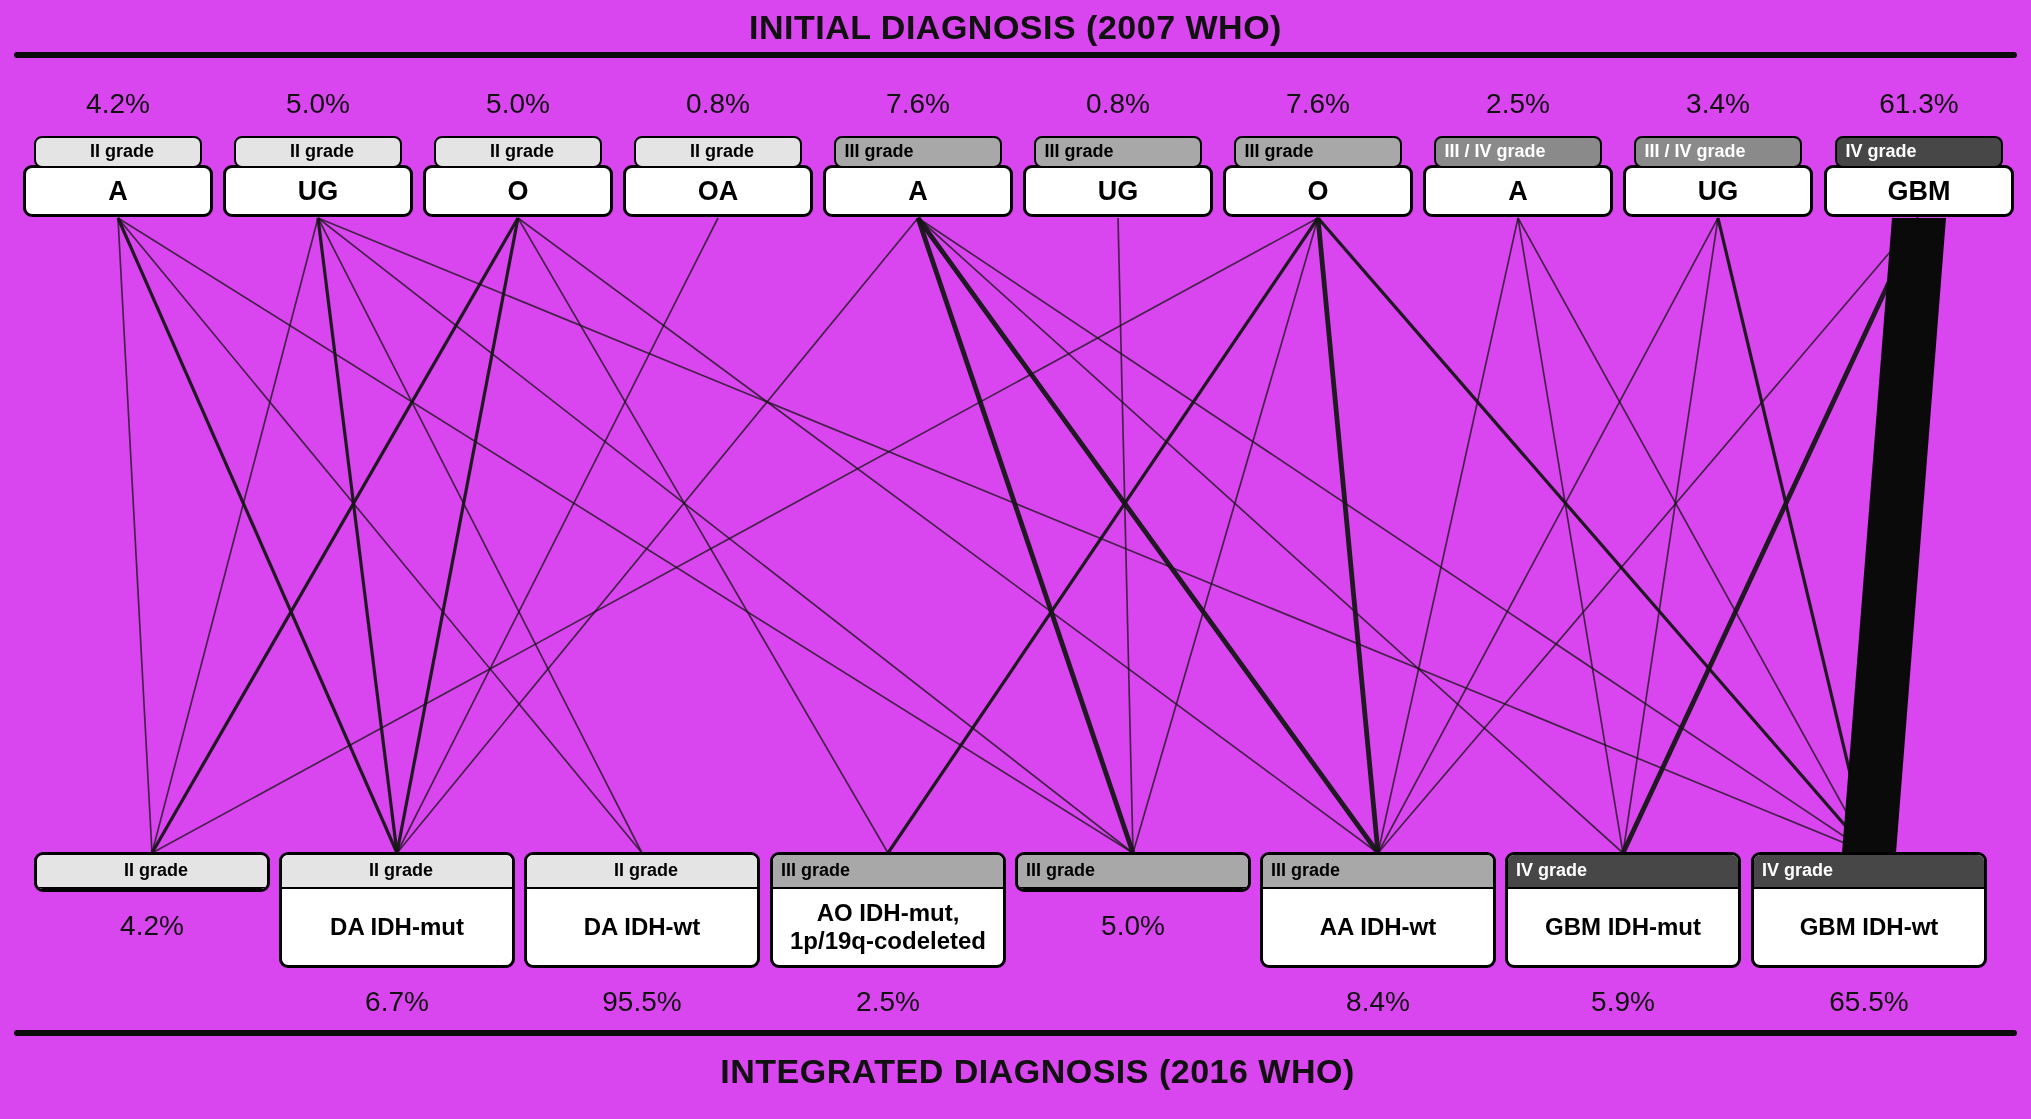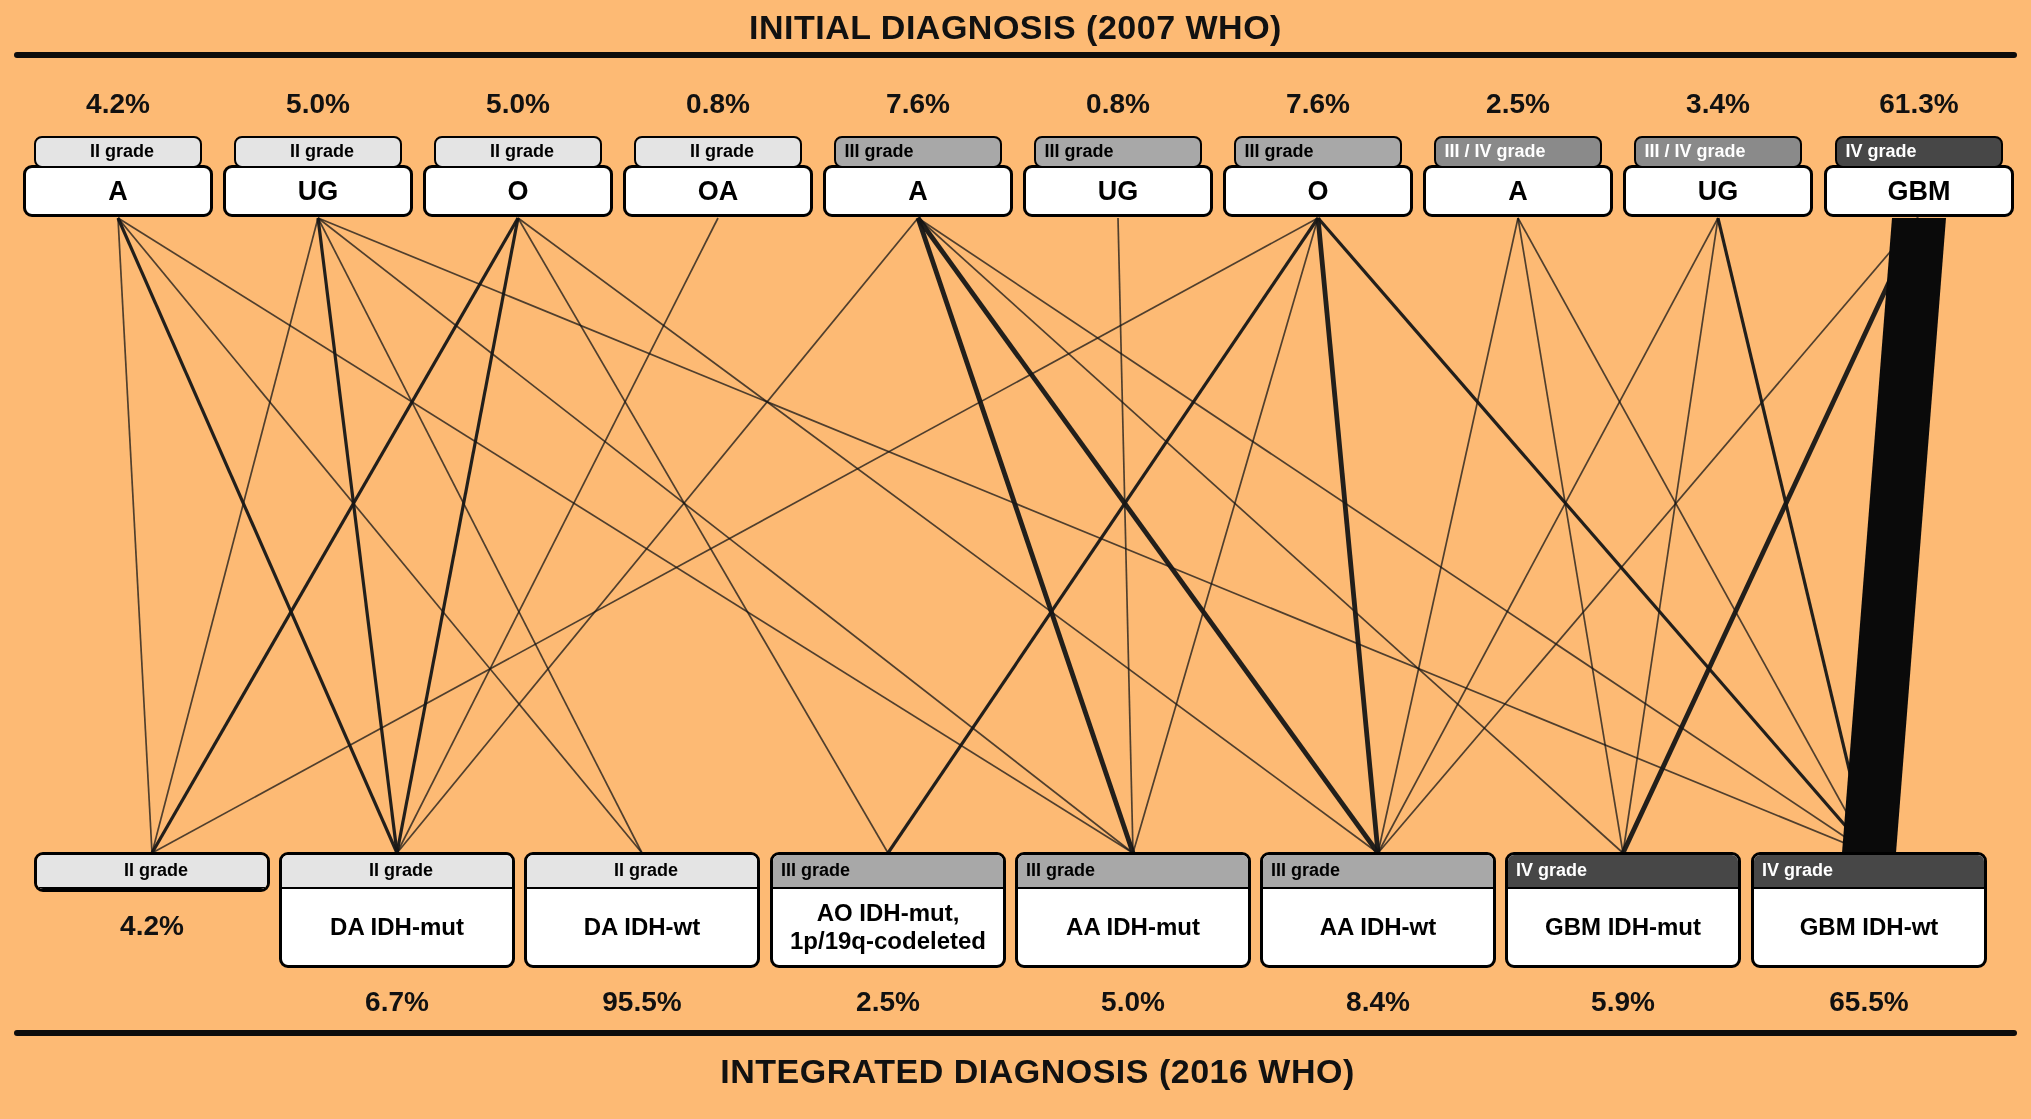--- a/index.html
+++ b/index.html
@@ -1,19 +1,19 @@
 <!DOCTYPE html>
 <html><head>
 <meta charset="utf-8">
 <style>
   html,body{margin:0;padding:0;background:#ffffff;}
   #figure{
     position:relative;
     width:2031px;height:1119px;
-    background:#fdba74;
+    background:#d946ef;
     font-family:"Liberation Sans", sans-serif;
     overflow:hidden;
   }
   .title{
     position:absolute;left:0;width:100%;
     text-align:center;font-size:34px;font-weight:bold;color:#111;
     letter-spacing:0.5px;
   }
   #title-top{top:8px;}
   #title-bottom{top:1052px;padding-left:22px;}
@@ -27,21 +27,21 @@
     position:absolute;top:86px;width:190px;z-index:2;
     transform:translateX(-50%);
     display:flex;flex-direction:column;align-items:center;
   }
   .bnode{
     position:absolute;top:852px;width:236px;z-index:2;
     transform:translateX(-50%);
     display:flex;flex-direction:column;align-items:center;
   }
   .pct{
-    font-size:28px;font-weight:bold;color:#111;text-align:center;
+    font-size:28px;font-weight:normal;color:#111;text-align:center;
     height:36px;line-height:36px;
   }
   .tnode .pct{margin-bottom:14px;}
   .bnode .pct{margin-top:16px;}
   .tag{
     box-sizing:border-box;width:88%;height:32px;line-height:27px;
     border:2.5px solid #000;border-radius:8px;
     font-size:18px;font-weight:bold;padding-left:8px;
     margin-bottom:-3px;z-index:3;text-align:left;
   }
@@ -190,21 +190,20 @@
   <div class="bnode" style="left:888px">
     <div class="bbox">
       <div class="bstrip g3">III grade</div>
       <div class="bbody">AO IDH-mut, 1p/19q-codeleted</div>
     </div>
     <div class="pct">2.5%</div>
   </div>
   <div class="bnode" style="left:1133px">
     <div class="bbox">
       <div class="bstrip g3">III grade</div>
-      <div class="bbody">AA IDH-mut</div>
     </div>
     <div class="pct">5.0%</div>
   </div>
   <div class="bnode" style="left:1378px">
     <div class="bbox">
       <div class="bstrip g3">III grade</div>
       <div class="bbody">AA IDH-wt</div>
     </div>
     <div class="pct">8.4%</div>
   </div>

